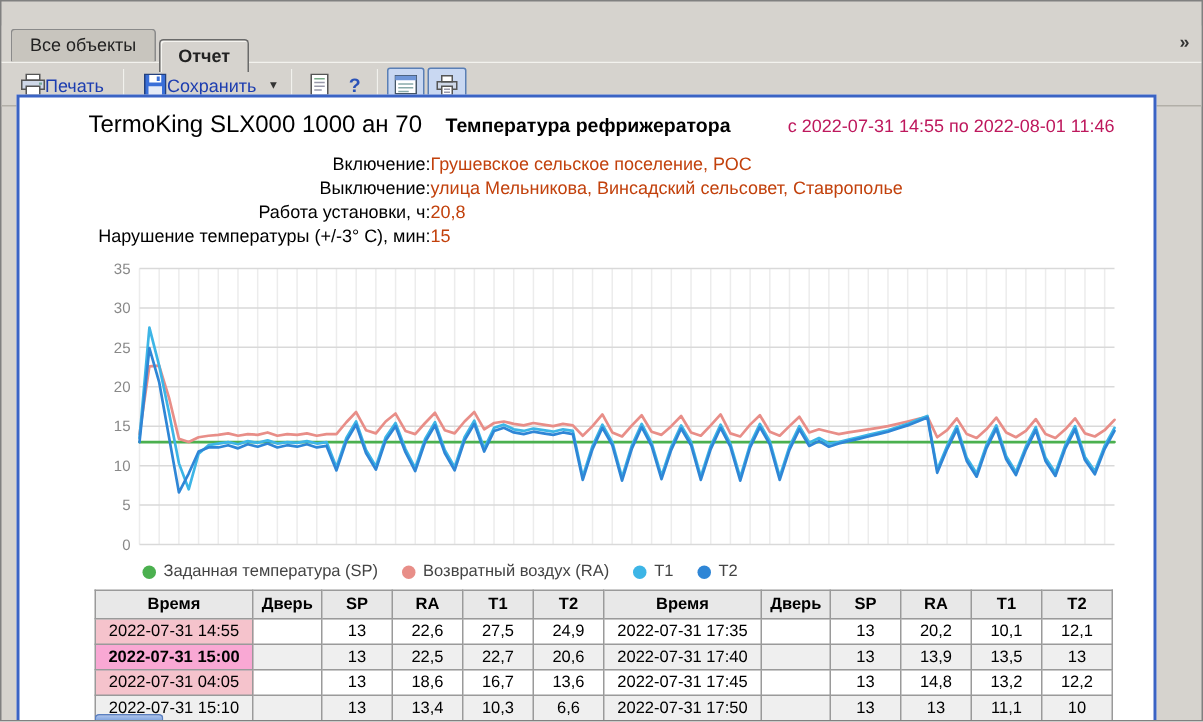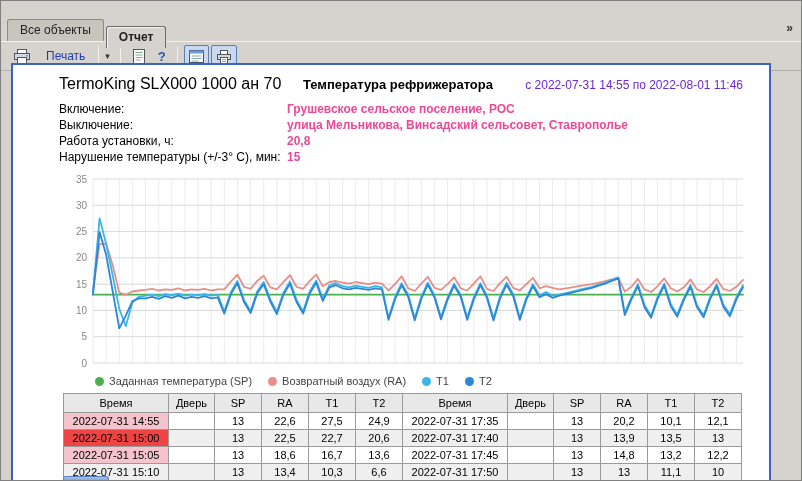--- a/index.html
+++ b/index.html
@@ -8,60 +8,60 @@
   .window { width:802px; height:481px; border:1px solid #808080; background:#d6d3ce; position:relative; overflow:hidden; }
 
   
   .tabbar { height:24px; display:flex; align-items:flex-end; padding-left:6px; background:#d6d3ce; position:relative;margin-top:16px; }
   .tab { padding:3px 12px 4px; font-size:12px; color:#222; background:#c8c5be; border:1px solid #8a8a8a; border-bottom:none; border-radius:3px 3px 0 0; margin-right:2px; cursor:default; }
   .tab.active { background:#d6d3ce; font-weight:bold; position:relative; top:7px; border-color:#6a6a6a; box-shadow:inset 1px 1px 0 #f5f4f0; }
   .tab-overflow { position:absolute; right:8px; top:4px; font-weight:bold; color:#333; cursor:default; }
 
   
   .toolbar { height:30px; display:flex; align-items:center; gap:2px; padding:0 6px; background:#d6d3ce; border-top:1px solid #f3f2ee; border-bottom:1px solid #b2afa8; }
-  .tbtn { display:flex; align-items:center; gap:16px; padding:3px 6px; border:1px solid transparent; border-radius:2px; color:#1c3db0; cursor:default; }
+  .tbtn { display:flex; align-items:flex-end; gap:0; padding:3px 6px; border:1px solid transparent; border-radius:2px; color:#1c3db0; cursor:default; }
   .tbtn .lbl { color:#1c3db0; }
   .tbtn.iconic { padding:3px 4px; }
   .tbtn.pressed { background:#c9d8f2; border:1px solid #5a7fb5; }
   .tbtn.narrow { padding:3px 3px; margin-left:-4px; color:#333; font-size:9px; }
   .tsep { width:1px; height:20px; background:#a8a5a0; border-right:1px solid #f2f1ed; margin:0 4px; }
   .ticon svg { display:block; }
 
   
   .content { position:absolute; top:54px; left:0; right:0; bottom:0; }
   .report-panel { position:absolute; left:10px; top:8px; right:30px; bottom:-4px; background:#fff; border:2px solid #3a63c4; overflow:hidden; }
   .report-inner { padding:10px 26px 0 46px; }
 
   .rpt-title { display:flex; align-items:baseline; }
   .rpt-device { width:238px; font-size:16px; color:#000; }
-  .rpt-caption { flex:1; text-align:right; font-size:13px; font-weight:bold; color:#000; }
-  .rpt-period { width:250px; text-align:right; font-size:12px; color:#6d28d9; }
+  .rpt-caption { flex:1; text-align:left; font-size:13px; font-weight:bold; color:#000; }
+  .rpt-period { width:250px; text-align:right; font-size:12px; color:#be185d; }
 
   .info { margin-top:8px; }
   .info-row { display:flex; line-height:16px; }
-  .info-label { width:228px; color:#000; }
-  .info-value { font-weight:bold; color:#ec4899; }
+  .info-label { width:228px; color:#000;text-align:right; }
+  .info-value { font-weight:normal; color:#c2410c; }
 
   .chart-wrap { margin-top:6px; }
   .chart-wrap svg { display:block; }
 
   .legend { display:flex; gap:16px; align-items:center; margin:2px 0 0 36px; font-size:11px; color:#444; }
   .legend-item { display:flex; align-items:center; gap:5px; }
   .legend-item .dot { width:9px; height:9px; border-radius:50%; display:inline-block; }
 
   table.rpt { border-collapse:collapse; margin:6px 0 0 4px; font-size:11px; }
   table.rpt th, table.rpt td { border:1px solid #9a9a9a; text-align:center; height:17px; padding:0 2px; }
-  table.rpt th { background:#e8e8e8; font-weight:normal; height:19px; }
+  table.rpt th { background:#e8e8e8; font-weight:bold; height:19px; }
   table.rpt td.time { width:105px; }
   table.rpt th.c-time { width:105px; }
   table.rpt th.c-door { width:46px; }
   table.rpt th.c-num { width:47px; }
   table.rpt tr.alt td { background:#efefef; }
   table.rpt td.pink { background:#f5c3cc; }
-  table.rpt tr.alt td.pink { background:#ef4444; }
+  table.rpt tr.alt td.pink { background:#f9a8d4;font-weight:bold; }
 
   .hscroll-thumb { position:absolute; left:50px; bottom:0; width:46px; height:6px; border-radius:3px 3px 0 0; background:linear-gradient(#a9c2ec,#6f96d8); border:1px solid #5a7fc0; border-bottom:none; }
 </style>
 </head>
 <body>
 
 <div class="window">
 
   <div class="tabbar">
     <div class="tab">Все объекты</div>
@@ -75,20 +75,31 @@
         <svg width="16" height="15" viewBox="0 0 16 15">
             <rect x="3.5" y="0.5" width="9" height="4" fill="#fff" stroke="#555"></rect>
             <rect x="0.5" y="4.5" width="15" height="6" fill="#cfd8e8" stroke="#555"></rect>
             <rect x="3.5" y="8.5" width="9" height="6" fill="#fff" stroke="#555"></rect>
             <rect x="12" y="6" width="2" height="1.5" fill="#7a9"></rect>
           </svg>
       </span>
       <span class="lbl">Печать</span>
     </div>
     <div class="tsep"></div>
+    <div class="tbtn">
+      <span class="ticon">
+        <svg width="15" height="15" viewBox="0 0 15 15">
+            <rect x="0.5" y="0.5" width="14" height="14" fill="#3a6fd8" stroke="#23407e"></rect>
+            <rect x="3.5" y="1" width="8" height="5" fill="#fff"></rect>
+            <rect x="8.5" y="2" width="2" height="3" fill="#3a6fd8"></rect>
+            <rect x="3" y="8.5" width="9" height="6" fill="#e6ebf6"></rect>
+          </svg>
+      </span>
+      <span class="lbl">Сохранить</span>
+    </div>
     <div class="tbtn narrow">
       <span>▾</span>
     </div>
     <div class="tsep"></div>
     <div class="tbtn iconic">
       <span class="ticon">
         <svg width="14" height="15" viewBox="0 0 14 15">
             <rect x="1.5" y="0.5" width="11" height="14" fill="#fff" stroke="#555"></rect>
             <line x1="3.5" y1="3.5" x2="10.5" y2="3.5" stroke="#7a8" stroke-width="1"></line>
             <line x1="3.5" y1="6" x2="10.5" y2="6" stroke="#99a" stroke-width="1"></line>
@@ -288,21 +299,21 @@
                 <td>22,7</td>
                 <td>20,6</td>
                 <td class="time">2022-07-31 17:40</td>
                 <td></td>
                 <td>13</td>
                 <td>13,9</td>
                 <td>13,5</td>
                 <td>13</td>
               </tr>
               <tr>
-                <td class="time pink">2022-07-31 15:05</td>
+                <td class="time pink">2022-07-31 04:05</td>
                 <td></td>
                 <td>13</td>
                 <td>18,6</td>
                 <td>16,7</td>
                 <td>13,6</td>
                 <td class="time">2022-07-31 17:45</td>
                 <td></td>
                 <td>13</td>
                 <td>14,8</td>
                 <td>13,2</td>

